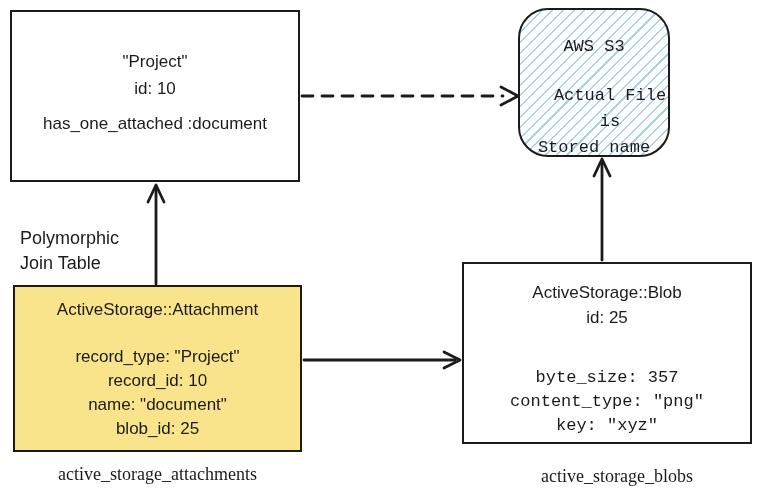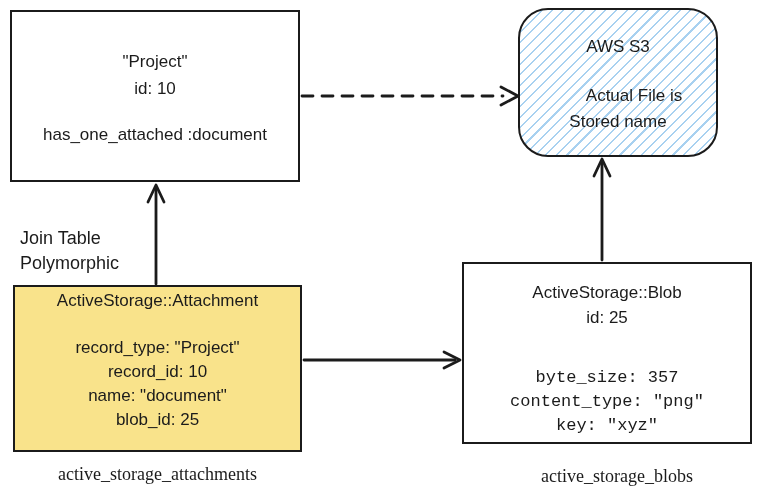--- a/index.html
+++ b/index.html
@@ -36,36 +36,38 @@
   .box {
     position: absolute;
     border: 2.5px solid var(--ink);
     background: #ffffff;
     text-align: center;
     font-size: 17px;
     line-height: 27px;
     color: var(--ink);
   }
   .box.project { left: 10px; top: 10px; width: 290px; height: 172px; padding-top: 36px; }
-  .box.project .body { margin-top: 19px; }
+  .box.project .body { margin-top: 8px; }
   .box.s3 {
-    left: 518px; top: 8px; width: 200px; height: 149px;
+    left: 518px; top: 8px; width: 152px; height: 149px;
     border-radius: 30px;
     padding-top: 24px;
     line-height: 26px;
     background-image: repeating-linear-gradient(
       135deg,
       var(--blue) 0px, var(--blue) 1.5px,
       transparent 1.5px, transparent 7.5px
     );
+    font-family: Liberation Mono, monospace;
   }
   .box.s3 .body { margin-top: 23px; padding-left: 32px; }
   .box.attachment {
     left: 13px; top: 285px; width: 289px; height: 167px;
     background: var(--yellow);
+    padding-top: 9px;
   }
   .box.attachment .fields { margin-top: 22px; line-height: 24px; }
   .box.blob {
     left: 462px; top: 262px; width: 290px; height: 182px;
     padding-top: 16px;
     line-height: 25px;
   }
   .box.blob .fields { margin-top: 36px; line-height: 24px; font-family: Liberation Mono, monospace; }
   .annotation {
     position: absolute;
@@ -113,22 +115,22 @@
     <div class="body">has_one_attached :document</div>
   </div>
 
   <div class="box s3">
     <div>AWS S3</div>
     <div class="body">Actual File is</div>
     <div>Stored name</div>
   </div>
 
   <div class="annotation">
+    <div>Polymorphic</div>
     <div>Join Table</div>
-    <div>Polymorphic</div>
   </div>
 
   <div class="box attachment">
     <div>ActiveStorage::Attachment</div>
     <div class="fields">
       <div>record_type: "Project"</div>
       <div>record_id: 10</div>
       <div>name: "document"</div>
       <div>blob_id: 25</div>
     </div>

